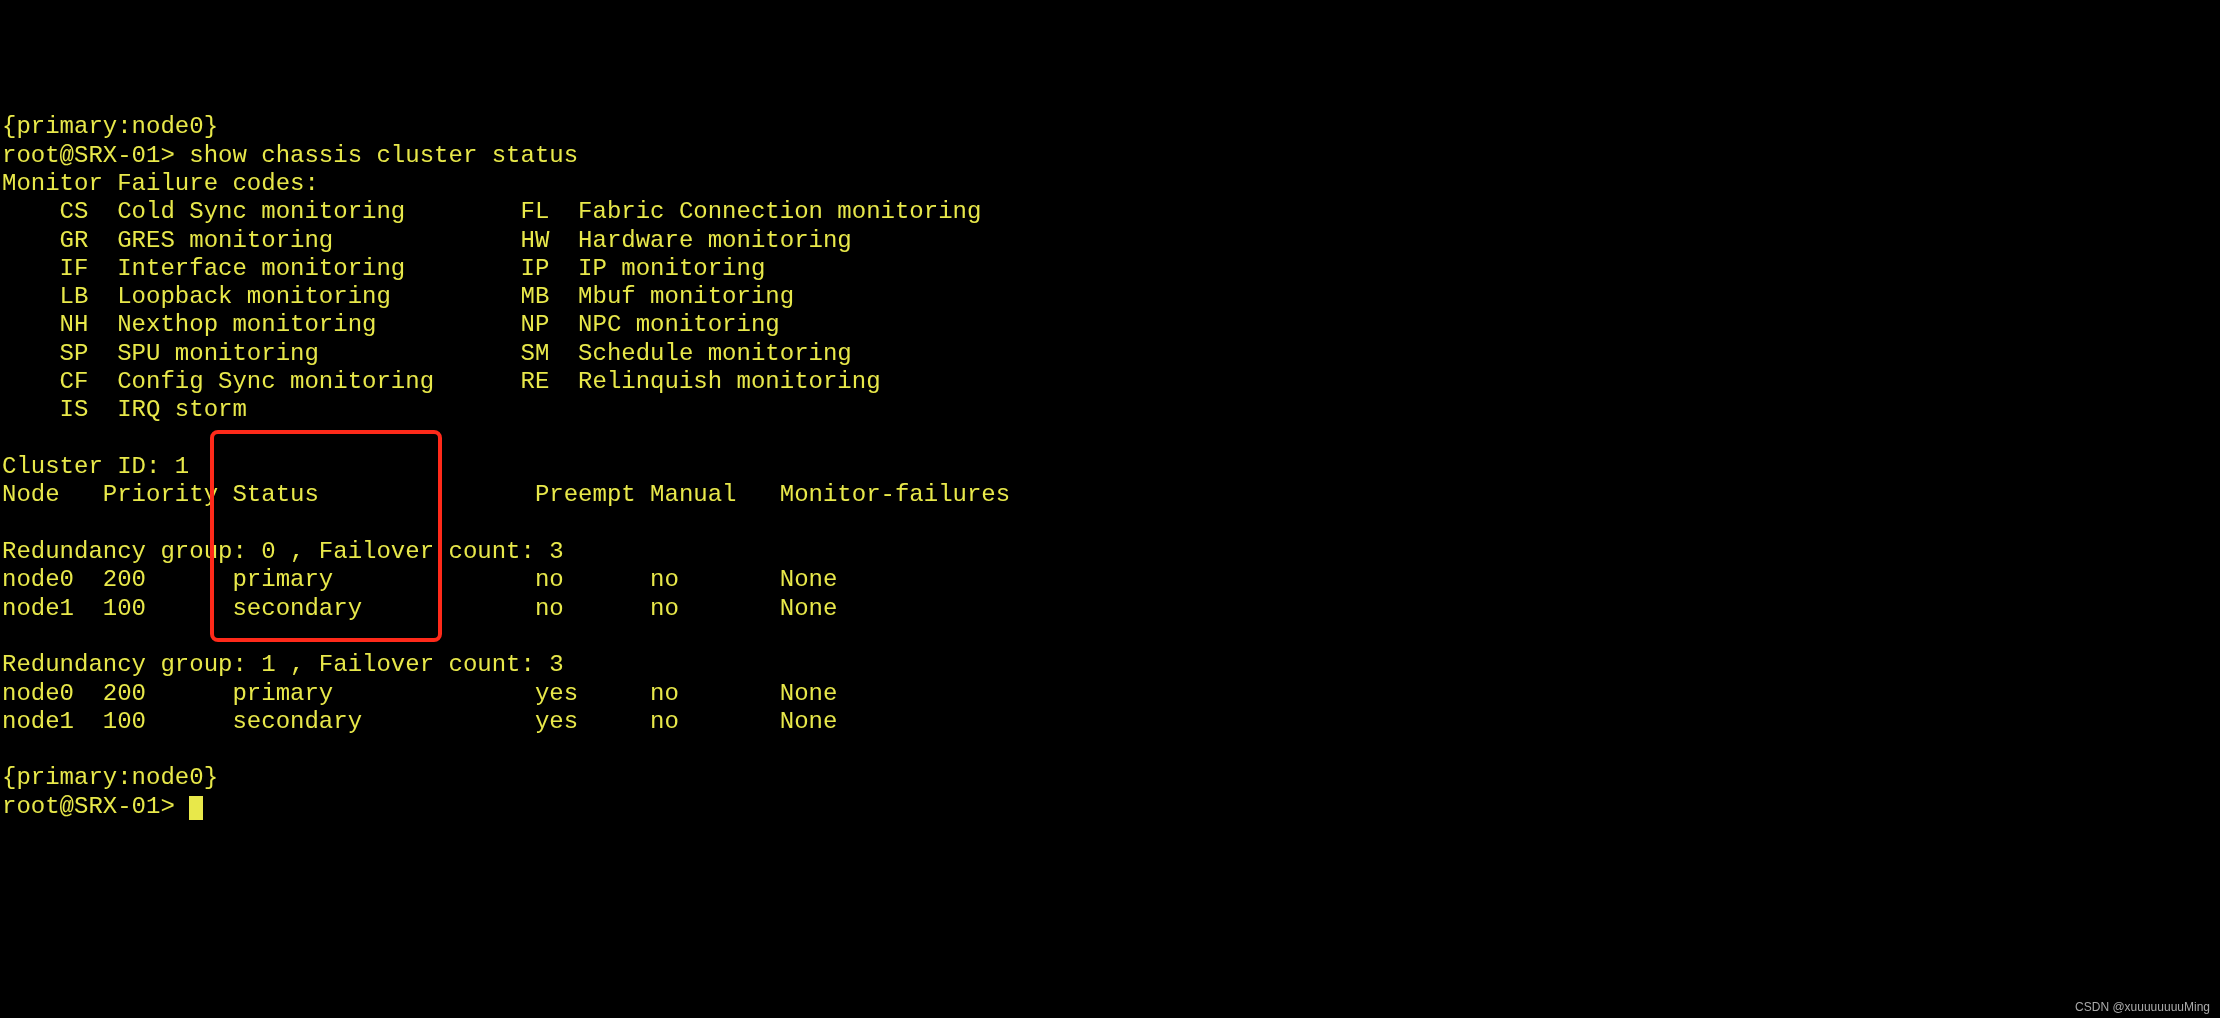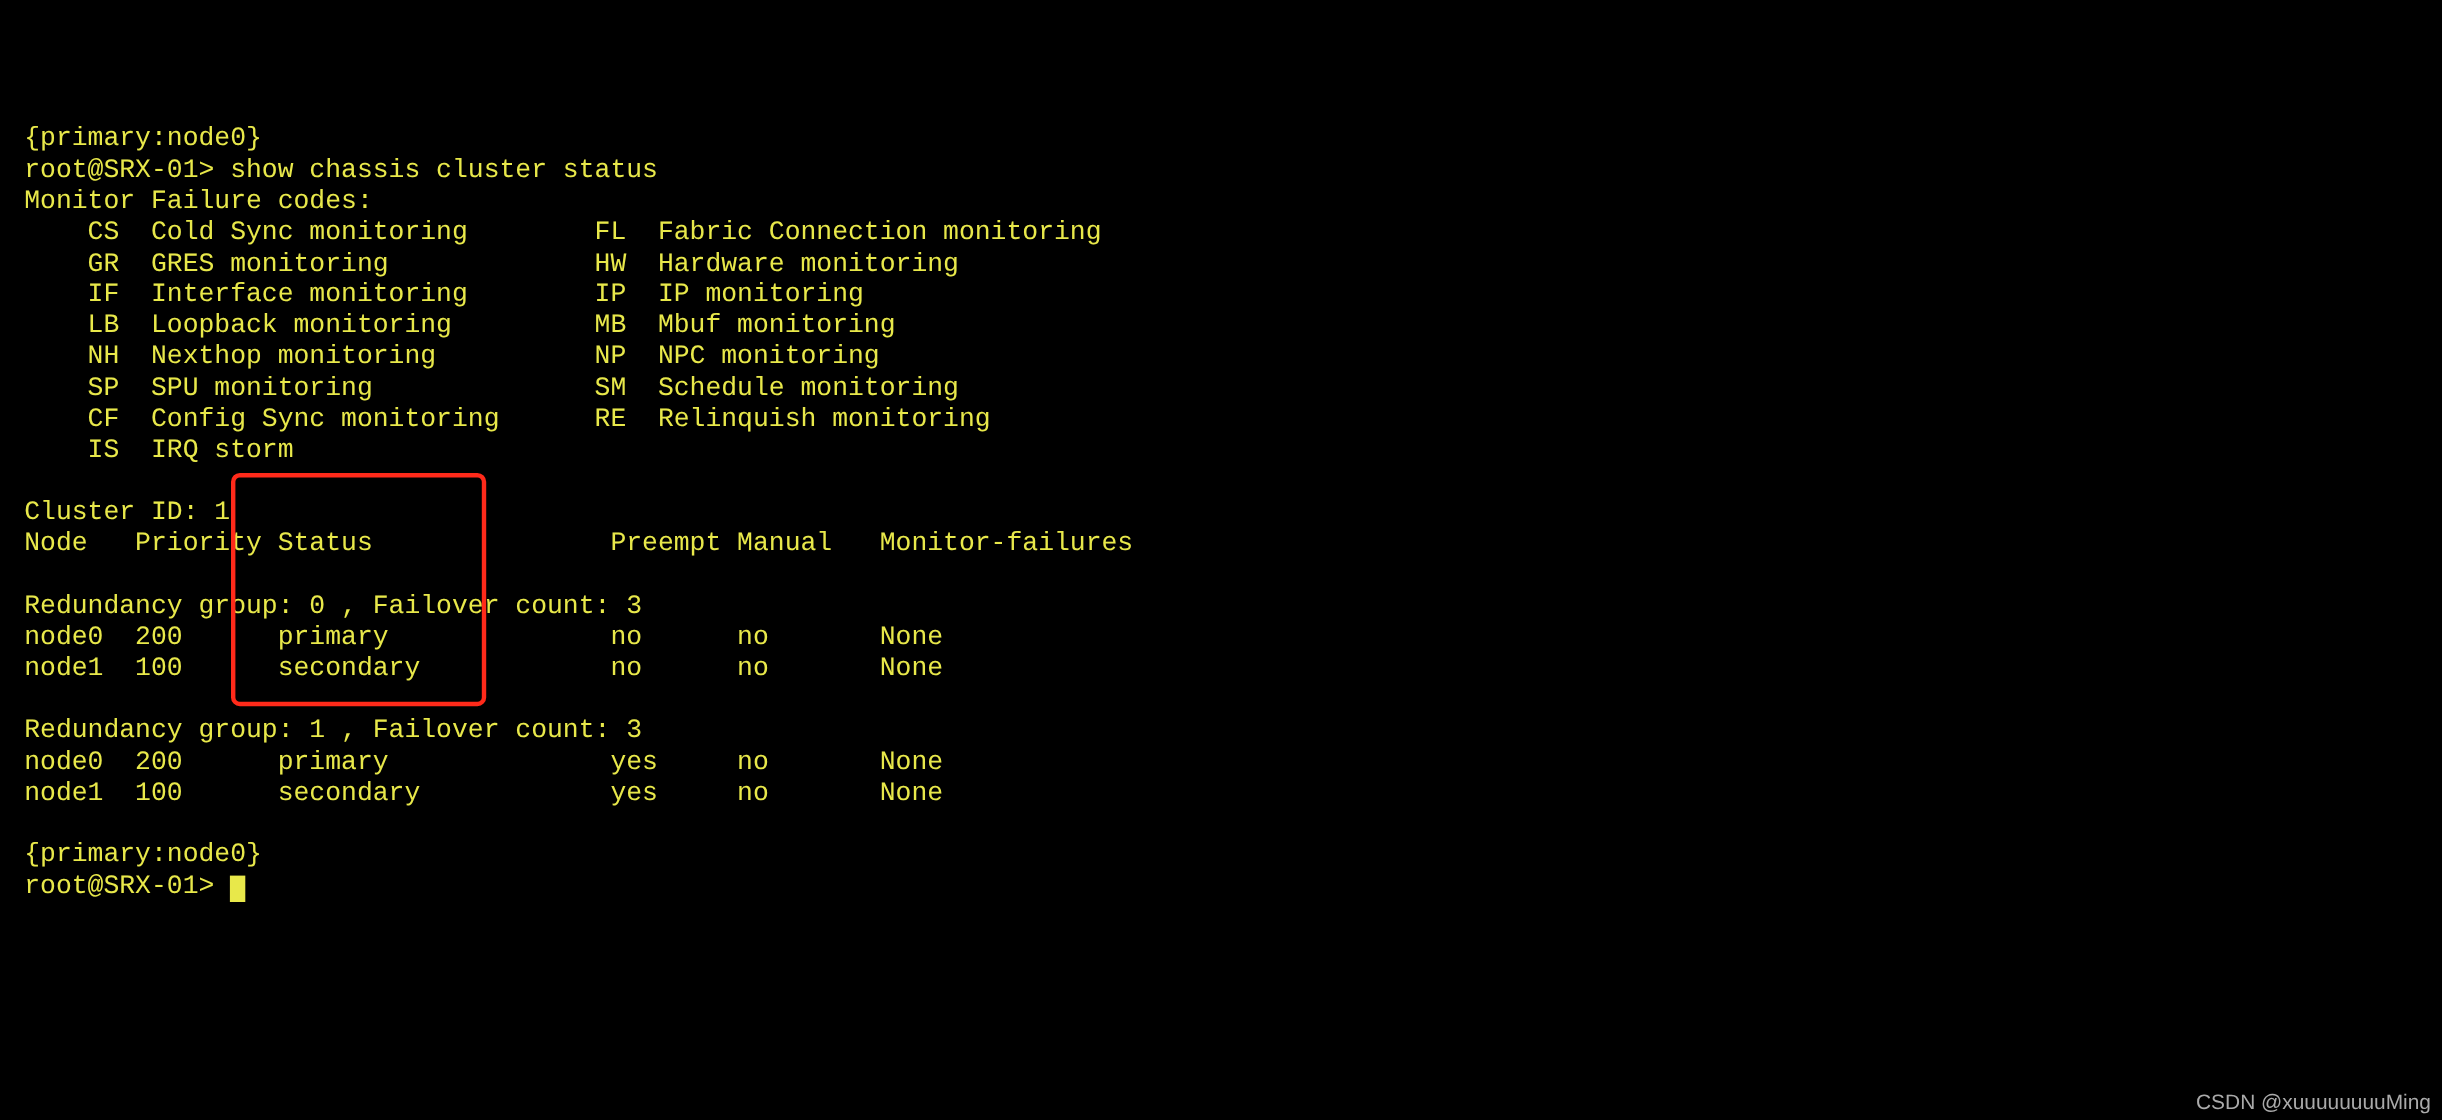--- a/index.html
+++ b/index.html
@@ -14,21 +14,20 @@
       font-size: 24px;
       line-height: 1.18;
       width: 2220px;
       height: 1018px;
       overflow: hidden;
       white-space: pre;
       position: relative;
     }
     .terminal {
       padding: 0px 2px;
-      margin-left: 20px;
     }
     .cursor {
       display: inline-block;
       background: #e8e84a;
       width: 14px;
       height: 24px;
       vertical-align: text-bottom;
     }
     .highlight-box {
       position: absolute;
@@ -38,21 +37,21 @@
       top: 430px;
       width: 232px;
       height: 212px;
       pointer-events: none;
     }
     .watermark {
       position: absolute;
       bottom: 4px;
       right: 10px;
       color: #aaaaaa;
-      font-size: 19px;
+      font-size: 12px;
       font-family: Arial, sans-serif;
       white-space: nowrap;
     }
   </style>
 </head>
 <body>
 
 
 
 <div class="terminal"><span>{primary:node0}</span>

